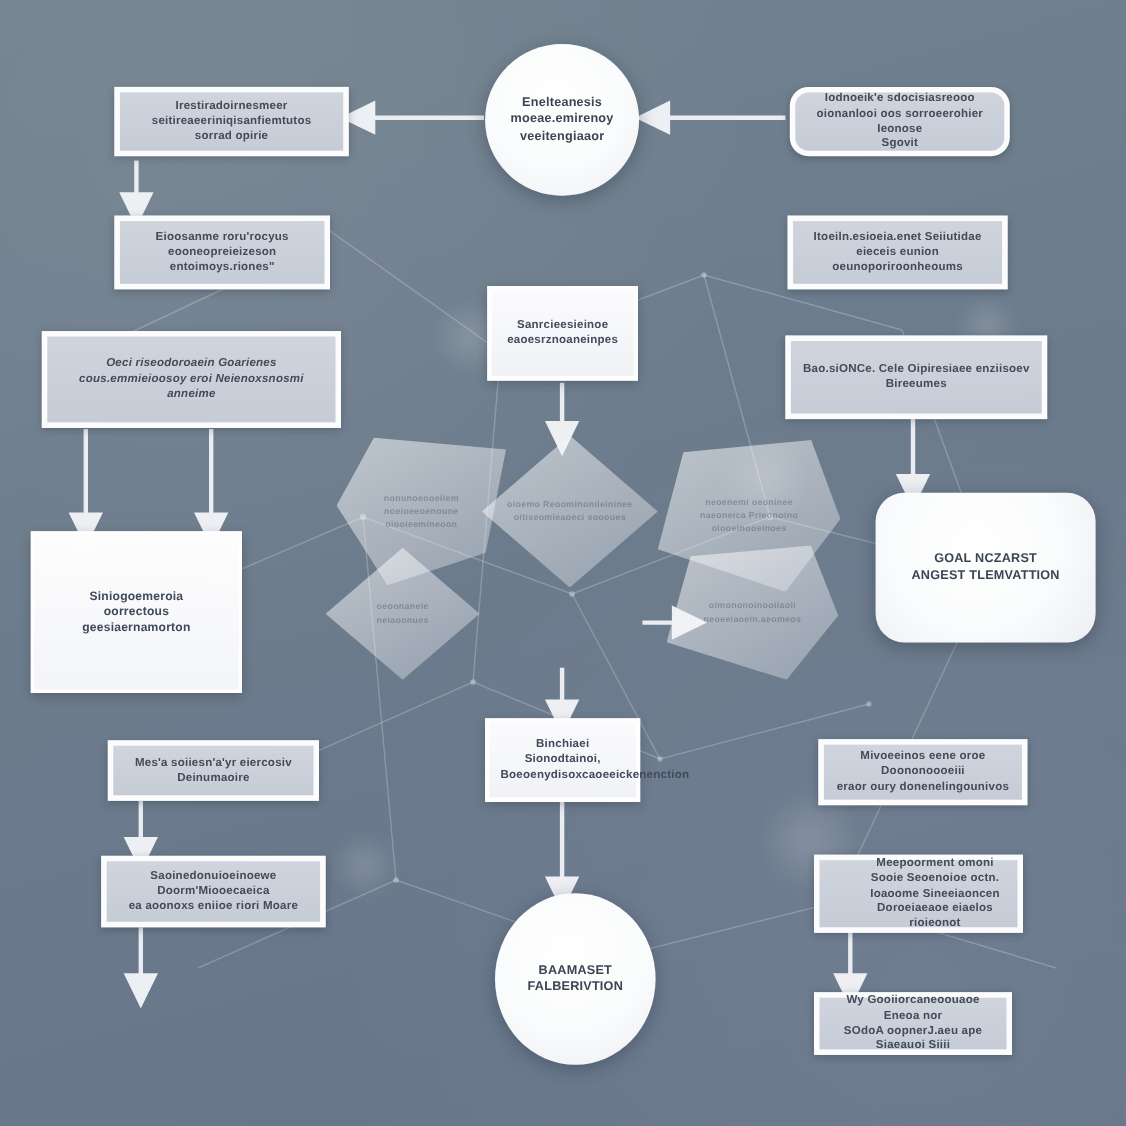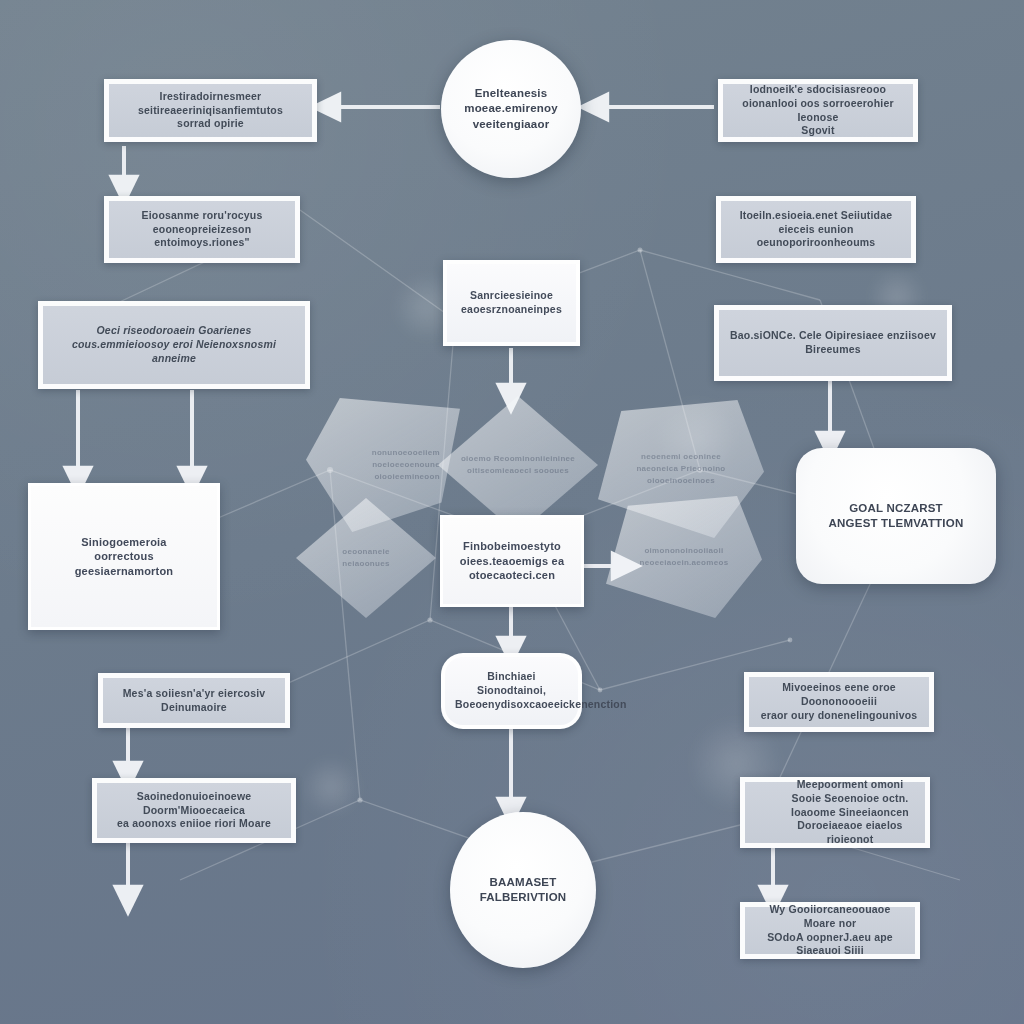--- a/index.html
+++ b/index.html
@@ -102,21 +102,21 @@
       <circle cx="900" cy="520" r="2.6"></circle>
         <circle cx="230" cy="250" r="2.4"></circle>
     </g>
   </svg>
   <div class="bokeh" style="left:392px;top:272px;width:70px;height:70px;"></div>
   <div class="bokeh" style="left:654px;top:396px;width:84px;height:84px;"></div>
   <div class="bokeh" style="left:688px;top:716px;width:96px;height:96px;"></div>
   <div class="bokeh" style="left:300px;top:756px;width:62px;height:62px;"></div>
   <div class="bokeh" style="left:868px;top:268px;width:58px;height:58px;"></div>
 
-  <div class="ghost gh-hexL" style="left:306px;top:398px;width:146px;height:126px;text-align:right;">
+  <div class="ghost gh-hexL" style="left:306px;top:398px;width:146px;height:126px;">
     <span class="gtxt">nonunoeooeiiem
 noeioeeoenoune
 oiooieemineoon</span>
   </div>
   <div class="ghost gh-diamond" style="left:438px;top:396px;width:152px;height:130px;">
     <span class="gtxt">oioemo Reoominoniieininee
 oitiseomieaoeci soooues</span>
   </div>
   <div class="ghost gh-hexR" style="left:598px;top:400px;width:158px;height:130px;">
     <span class="gtxt">neoenemi oeoninee
@@ -171,21 +171,21 @@
     <span class="txt">Enelteanesis
 moeae.emirenoy
 veeitengiaaor</span>
   </div>
 
   <div class="node box-grey" style="left:104px;top:79px;width:213px;height:63px;">
     <span class="txt">Irestiradoirnesmeer seitireaeeriniqisanfiemtutos
 sorrad opirie</span>
   </div>
 
-  <div class="node box-grey" style="left:718px;top:79px;width:200px;height:63px;">
+  <div class="node box-grey" style="left:718px;top:79px;width:200px;height:63px;border-radius:17px;">
     <span class="txt">Iodnoeik'e sdocisiasreooo
 oionanlooi oos sorroeerohier Ieonose
 Sgovit</span>
   </div>
 
   <div class="node box-grey" style="left:104px;top:196px;width:196px;height:67px;">
     <span class="txt">Eioosanme roru'rocyus eooneopreieizeson
 entoimoys.riones"</span>
   </div>
 
@@ -207,32 +207,27 @@
   <div class="node box-grey" style="left:714px;top:305px;width:238px;height:76px;">
     <span class="txt">Bao.siONCe. Cele Oipiresiaee enziisoev Bireeumes</span>
   </div>
 
   <div class="node box-white" style="left:28px;top:483px;width:192px;height:147px;">
     <span class="txt">Siniogoemeroia
 oorrectous
 geesiaernamorton</span>
   </div>
 
-  <div class="node box-white" style="left:440px;top:515px;width:144px;height:92px;">
-    <span class="txt">Finbobeimoestyto
-oiees.teaoemigs ea
-otoecaoteci.cen</span>
-  </div>
 
   <div class="node terminator rounded" style="left:796px;top:448px;width:200px;height:136px;">
     <span class="txt">GOAL NCZARST
 ANGEST TLEMVATTION</span>
   </div>
 
-  <div class="node box-softwhite" style="left:441px;top:653px;width:141px;height:76px;border-radius:22px;">
+  <div class="node box-softwhite" style="left:441px;top:653px;width:141px;height:76px;">
     <span class="txt">Binchiaei Sionodtainoi,
 Boeoenydisoxcaoeeickenenction</span>
   </div>
 
   <div class="node box-grey" style="left:98px;top:673px;width:192px;height:55px;">
     <span class="txt">Mes'a soiiesn'a'yr eiercosiv Deinumaoire</span>
   </div>
   <div class="node box-grey" style="left:92px;top:778px;width:204px;height:65px;">
     <span class="txt">Saoinedonuioeinoewe Doorm'Miooecaeica
 ea aoonoxs eniioe riori Moare</span>
@@ -241,21 +236,21 @@
   <div class="node box-grey" style="left:744px;top:672px;width:190px;height:60px;">
     <span class="txt">Mivoeeinos eene oroe Doononoooeiii
 eraor oury donenelingounivos</span>
   </div>
   <div class="node box-grey" style="left:740px;top:777px;width:190px;height:71px;padding-left:40px;">
     <span class="txt">Meepoorment omoni Sooie Seoenoioe octn.
 Ioaoome Sineeiaoncen Doroeiaeaoe eiaelos
 rioieonot</span>
   </div>
   <div class="node box-grey" style="left:740px;top:902px;width:180px;height:57px;">
-    <span class="txt">Wy Gooiiorcaneoouaoe Moare nor
+    <span class="txt">Wy Gooiiorcaneoouaoe Eneoa nor
 SOdoA oopnerJ.aeu ape Siaeauoi Siiii</span>
   </div>
 
   <div class="node terminator ellipse" style="left:450px;top:812px;width:146px;height:156px;">
     <span class="txt">BAAMASET
 FALBERIVTION</span>
   </div>
 
 </div>
 

